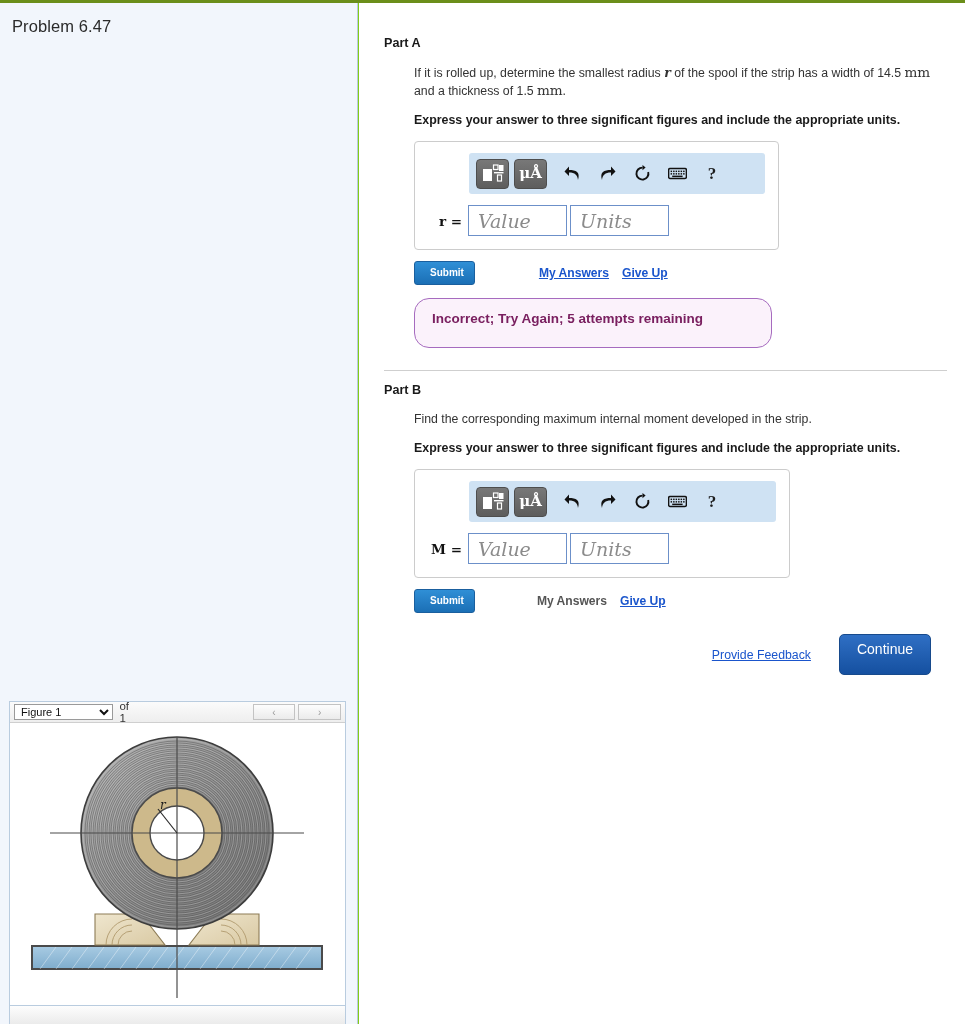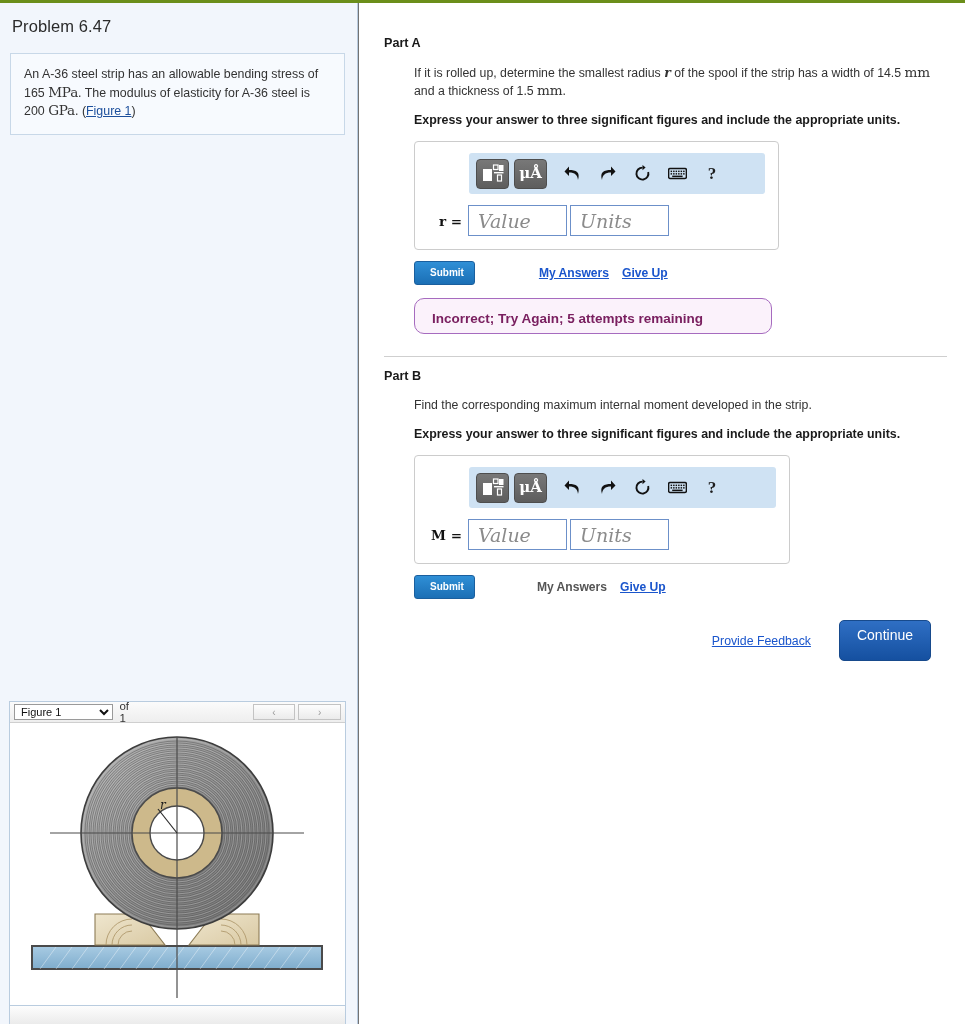--- a/index.html
+++ b/index.html
@@ -6,21 +6,21 @@
     margin: 0;
     padding: 0;
     background: #ffffff;
     font-family: "Liberation Sans", sans-serif;
   }
   #page {
     position: relative;
     width: 965px;
     height: 1024px;
     overflow: hidden;
-    background: #737373;
+    background: #84cc16;
     border-top: 3px solid #6b8e1a;
     box-sizing: border-box;
   }
 
   
   #left-panel {
     position: absolute;
     left: 0;
     top: 0;
     width: 358px;
@@ -277,23 +277,23 @@
     color: #555;
     font-size: 12.1px;
     cursor: default;
     font-weight: bold;
   }
 
   .feedback-box {
     margin: 13px 0 0 30px;
     width: 358px;
     border: 1px solid #a66bbf;
-    border-radius: 10px;
+    border-radius: 15px;
     background: #fbf2fb;
-    padding: 12px 0 7px 17px;
+    padding: 12px 0 21px 17px;
     box-sizing: border-box;
     color: #7a2060;
     font-size: 13.5px;
     font-weight: bold;
   }
 
   .divider {
     height: 1px;
     background: #cfcfcf;
     margin: 22px 18px 0 25px;
@@ -326,23 +326,20 @@
 </style>
 </head>
 <body>
 
 <div id="page">
 
   <div id="left-panel">
 
     <div id="problem-title">Problem 6.47</div>
 
-    <div id="problem-statement-box">
-      <p><span>An A-36 steel strip has an allowable bending stress of 165 </span><span class="unit">MPa</span><span>. The modulus of elasticity for A-36 steel is 200 </span><span class="unit">GPa</span><span>. (</span><span class="figlink">Figure 1</span><span>)</span></p>
-    </div>
 
     <div id="figure-panel">
       <div id="figure-toolbar">
         <select id="figure-select">
           <option>Figure 1</option>
         </select>
         <span id="figure-count">of 1</span>
         <div class="fig-nav" id="fig-prev">
           <span>‹</span>
         </div>

